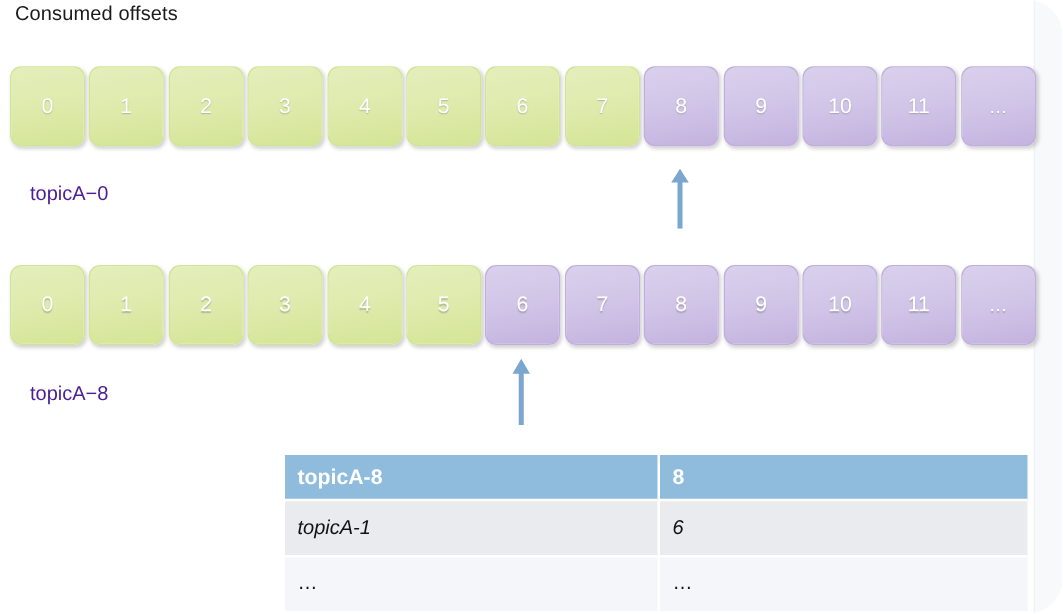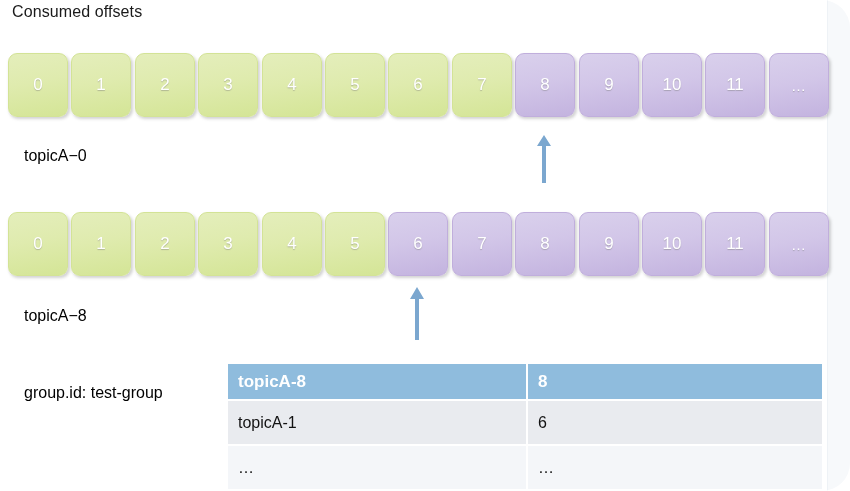--- a/index.html
+++ b/index.html
@@ -36,21 +36,21 @@
     top: 3px;
     font-size: 16px;
     color: #1a1a1a;
     letter-spacing: .1px;
     white-space: nowrap;
   }
 
   .row-label {
     position: absolute;
     font-size: 16px;
-    color: #000000;
+    color: #4c1d95;
     white-space: nowrap;
   }
   #label-topicA0 { left: 24px; top: 147px; }
   #label-topicA1 { left: 24px; top: 307px; }
   #label-groupid { left: 24px; top: 384px; }
 
   
   .cells {
     position: absolute;
     height: 64px;
@@ -119,21 +119,21 @@
   }
   .offsets-table thead th {
     height: 35px;
     color: #ffffff;
     font-size: 17px;
     font-weight: bold;
   }
   .offsets-table thead th.col2 {
     border-left: 2px solid #ffffff;
   }
-  .offsets-table tbody tr.band-a { background: #e9ebef; }
+  .offsets-table tbody tr.band-a { background: #e9ebef; font-style: italic; }
   .offsets-table tbody tr.band-b { background: #f4f6f9; }
   .offsets-table tbody td {
     height: 43px;
     font-size: 16px;
     color: #121212;
     border-top: 2px solid #ffffff;
   }
   .offsets-table tbody td.col2 {
     border-left: 2px solid #ffffff;
   }
@@ -240,21 +240,20 @@
       <div class="cell purple" style="left: 761px;">
         <span class="ellipsis">…</span>
       </div>
     </div>
   <div class="row-label" id="label-topicA1">topicA−8</div>
 
   <svg class="arrow" id="arrow-topicA1" viewBox="0 0 22 56" xmlns="http://www.w3.org/2000/svg">
     <path d="M11 3 L18 15 L13 15 L13 56 L9 56 L9 15 L4 15 Z" fill="#7ba7cf"></path>
   </svg>
 
-  <div class="row-label" id="label-groupid">group.id: test-group</div>
 
   <table class="offsets-table">
     <colgroup>
         <col class="c1">
         <col class="c2">
       </colgroup>
     <thead>
       <tr>
         <th class="col1">topicA-8</th>
         <th class="col2">8</th>

